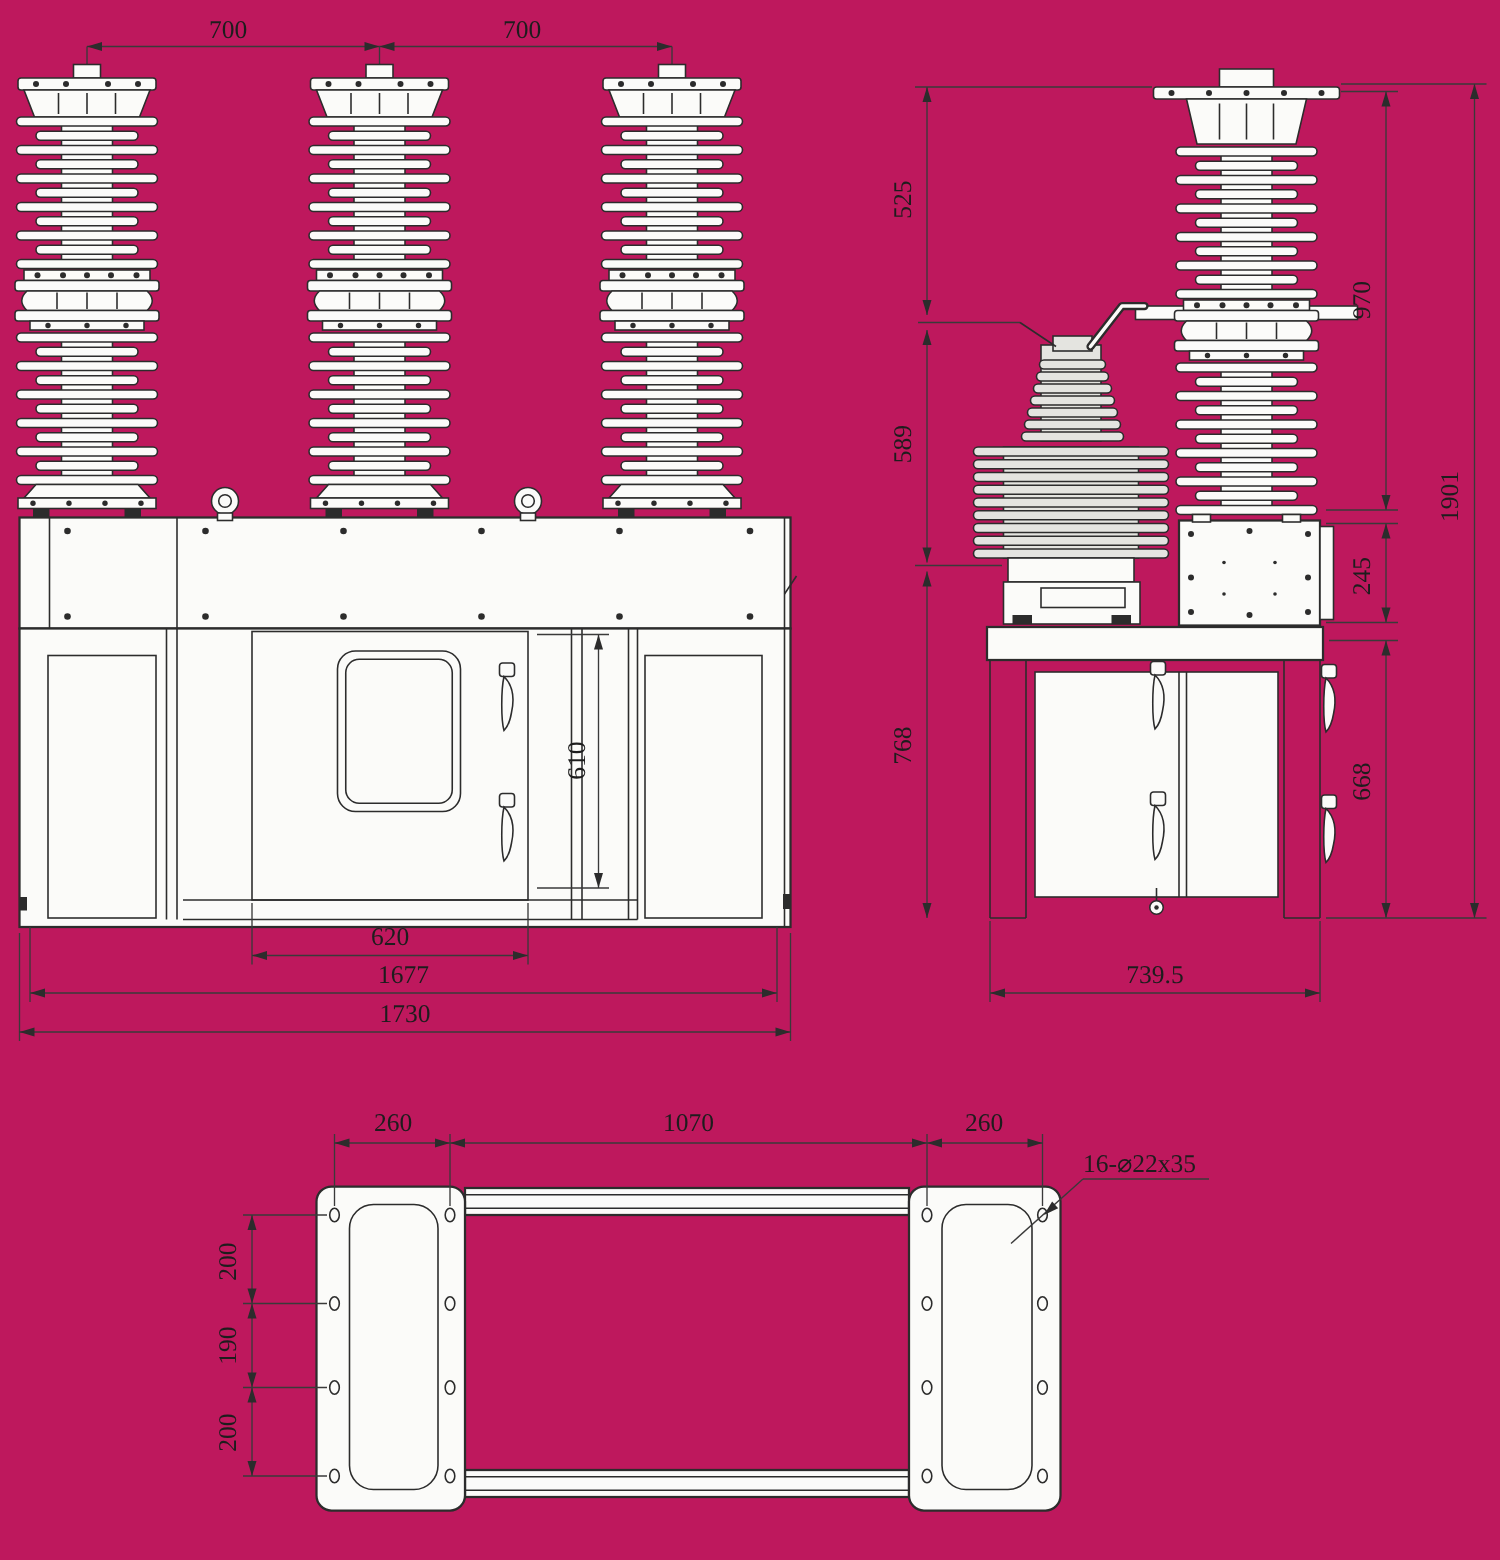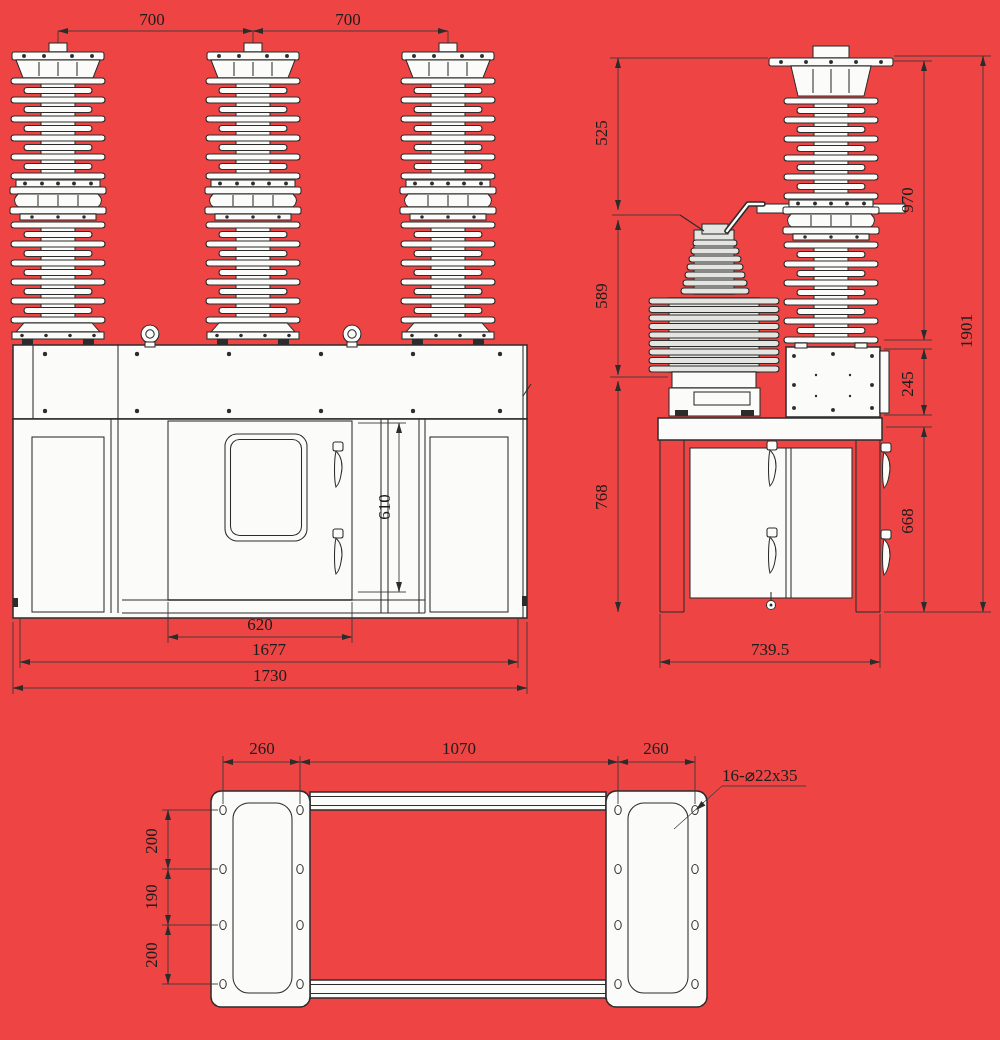--- a/index.html
+++ b/index.html
@@ -1,16 +1,16 @@
 <!DOCTYPE html>
 <html><head>
 <meta charset="utf-8">
 <style>
   html,body{margin:0;padding:0;background:#ffffff;}
-  #stage{width:1000px;height:1040px;background:#ef4444;position:relative;overflow:hidden;}
+  #stage{width:1000px;height:1040px;background:#be185d;position:relative;overflow:hidden;}
   svg{display:block;}
   .s2{stroke:#2c2c2c;stroke-width:1.05;fill:none;}
   .wf{fill:#fbfbf9;stroke:#2c2c2c;stroke-width:1.5;}
   .wf2{fill:#fbfbf9;stroke:#2c2c2c;stroke-width:1.05;}
   .gf{fill:#e4e4e0;stroke:#2c2c2c;stroke-width:1.05;}
   .dk{fill:#2c2c2c;stroke:none;}
   .dim{stroke:#3a3a3a;stroke-width:0.9;fill:none;}
   .ar{fill:#2c2c2c;stroke:none;}
   .cond{stroke:#2c2c2c;stroke-width:5.5;fill:none;stroke-linejoin:round;stroke-linecap:round;}
   .condi{stroke:#fbfbf9;stroke-width:2.4;fill:none;stroke-linejoin:round;stroke-linecap:round;}

